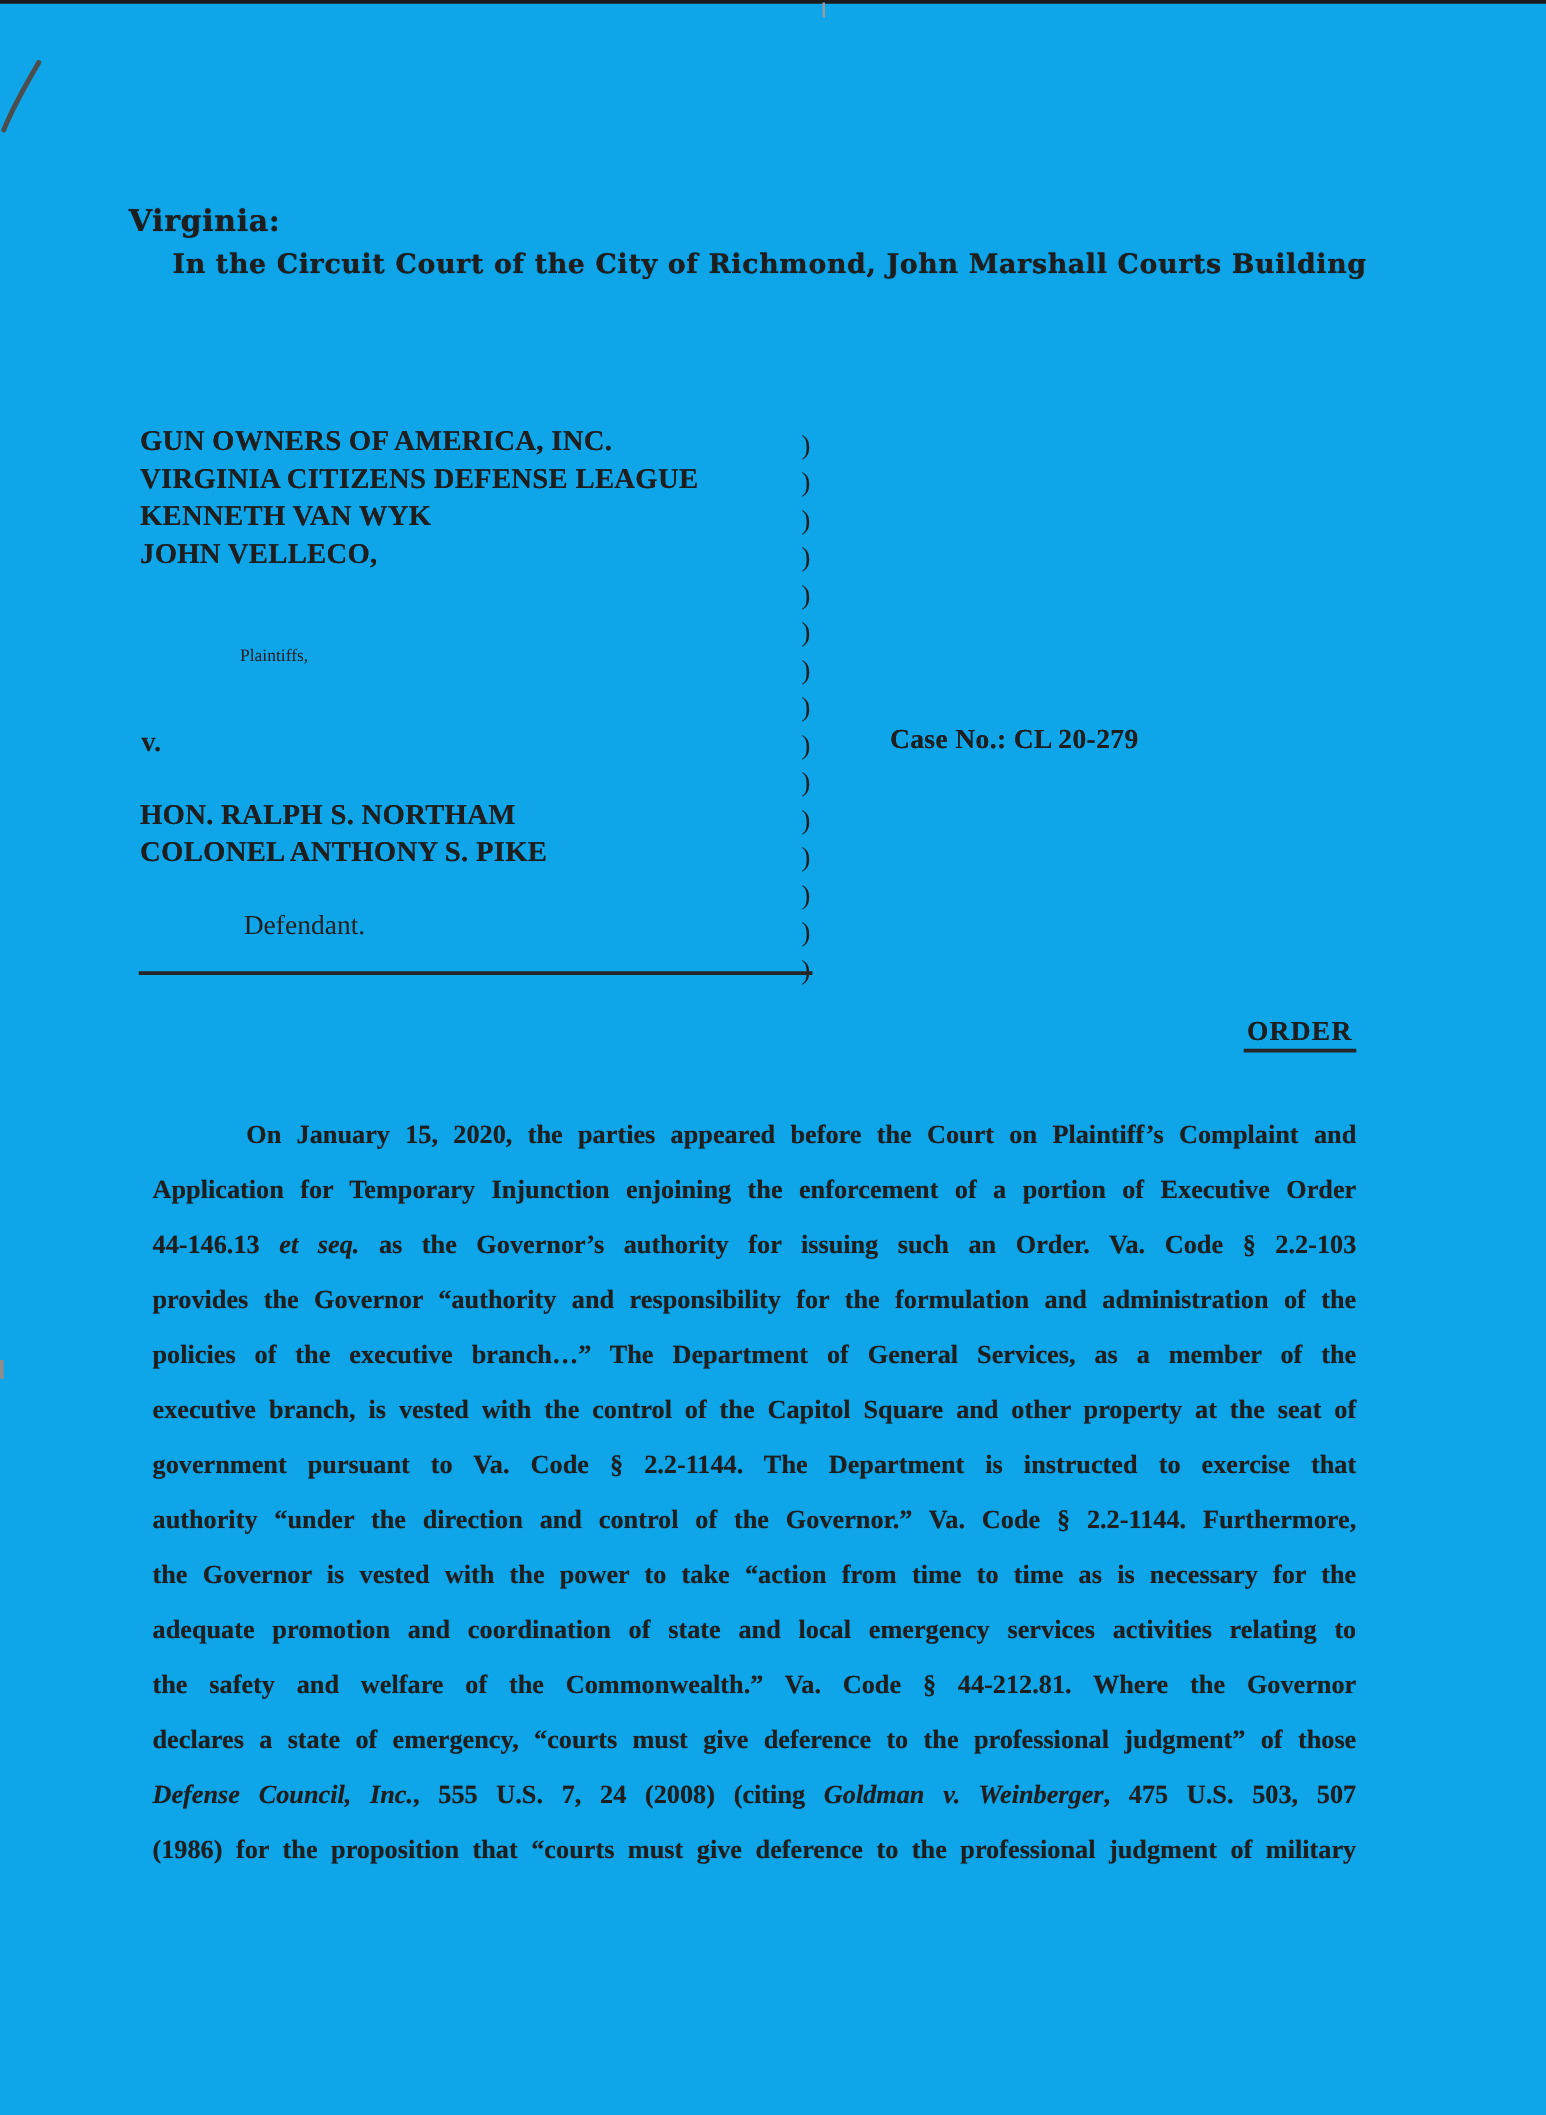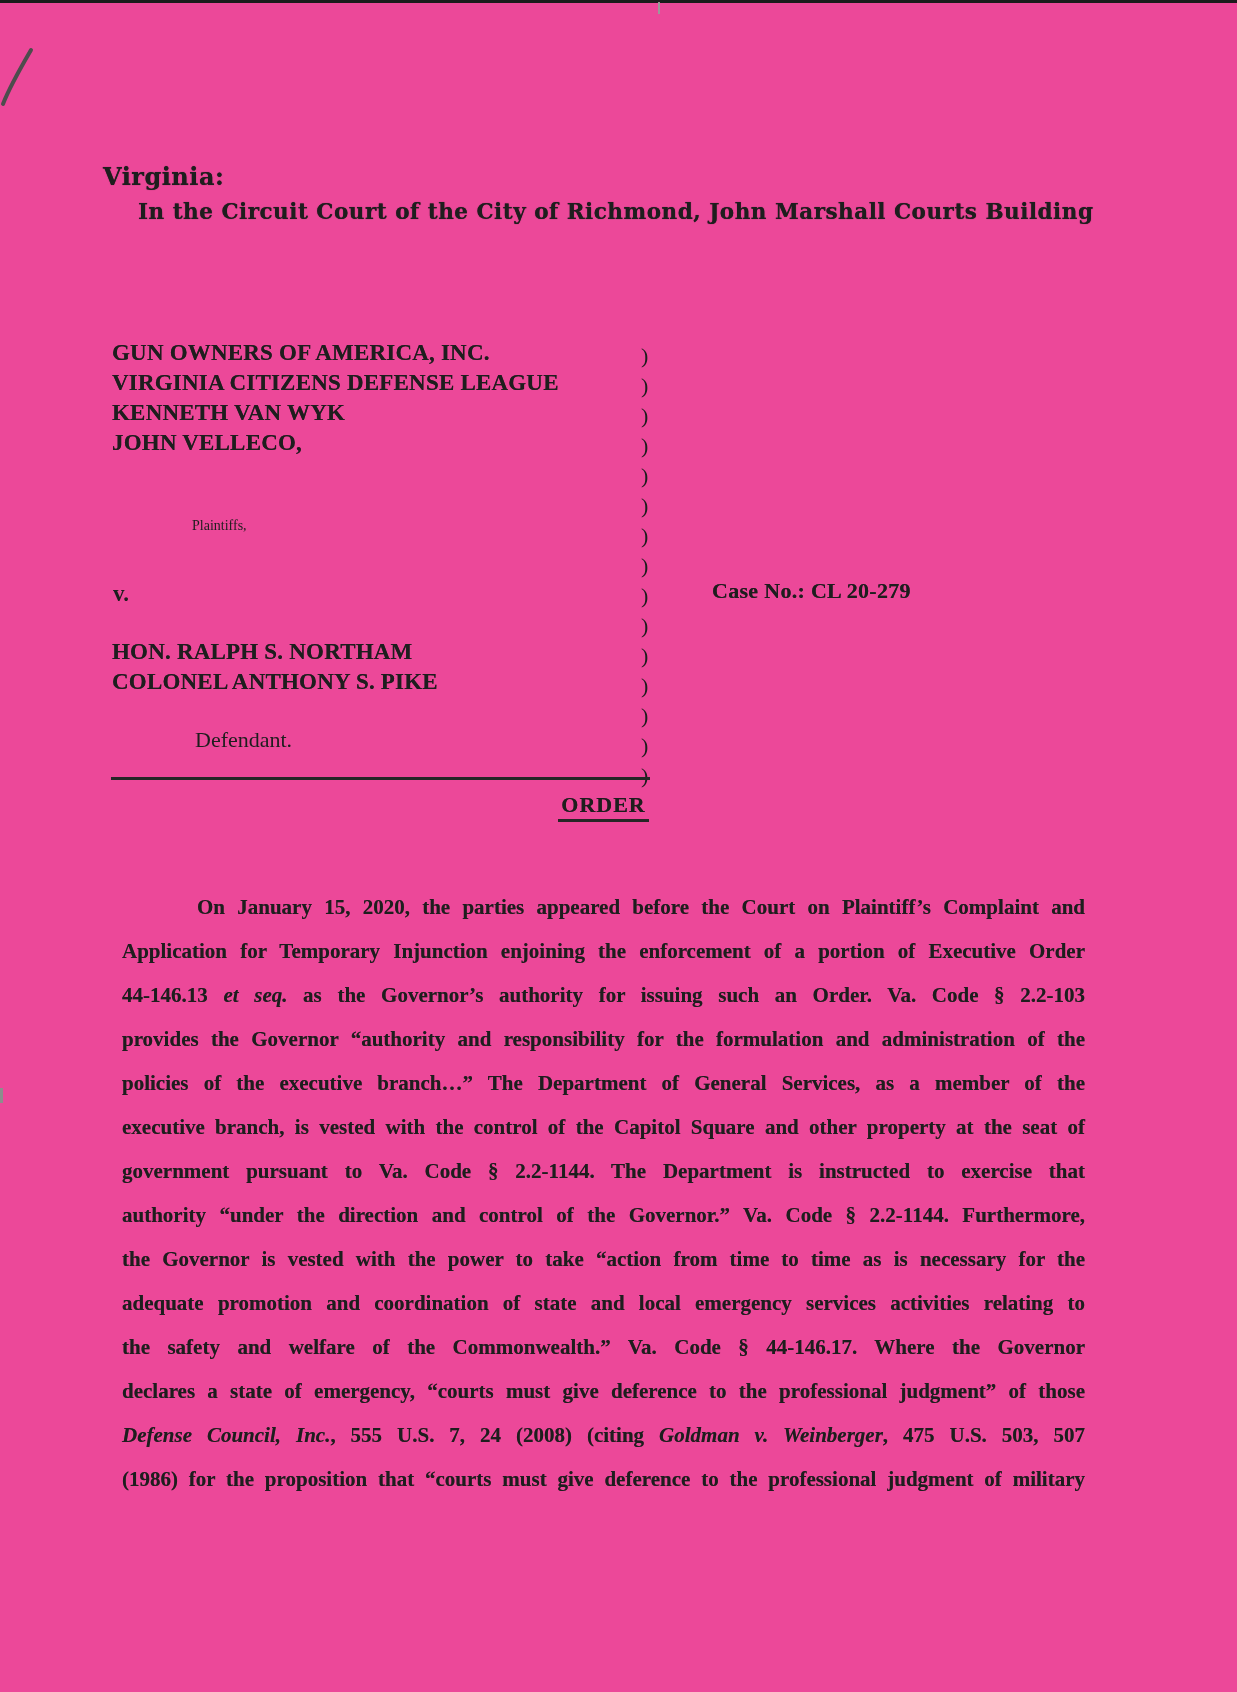--- a/index.html
+++ b/index.html
@@ -1,20 +1,20 @@
 <!DOCTYPE html>
 <html><head>
 <meta charset="utf-8">
 <style>
   html,body{margin:0;padding:0;background:#e8e8e8;}
   .page{
     position:relative;
     width:1237px;height:1692px;
     margin:0 auto;
-    background:#ec4899;
+    background:#0ea5e9;
     overflow:hidden;
     font-family:"Liberation Serif","DejaVu Serif",serif;
     color:#1e1e1e;
   }
   
   .top-edge-line{position:absolute;left:0;top:0;width:1237px;height:3px;background:#1b1b1b;}
   .top-tick{position:absolute;left:658px;top:2px;width:2px;height:12px;background:#9a9a9a;}
   .corner-slash{position:absolute;left:0px;top:42px;width:44px;height:70px;}
   .edge-speck{position:absolute;left:0px;top:1088px;width:3px;height:15px;background:#8d8d8d;}
 
@@ -34,21 +34,21 @@
   .plaintiffs-label{position:absolute;left:192px;top:518px;font-size:14px;}
   .versus{position:absolute;left:113px;top:581px;font-size:23px;font-weight:700;}
   .case-number{position:absolute;left:712px;top:578px;font-size:22px;font-weight:700;letter-spacing:0.3px;text-shadow:0 0 0.5px rgba(20,20,20,0.7);}
   .defendant-names{position:absolute;left:112px;top:637px;}
   .defendant-label{position:absolute;left:195px;top:727px;font-size:22px;}
   .paren-column{position:absolute;left:641px;top:341px;font-size:22px;}
   .paren-column div{height:30px;line-height:30px;}
   .caption-rule{position:absolute;left:111px;top:777px;width:539px;height:3px;background:#262626;}
 
   
-  .order-title-wrap{position:absolute;left:122px;top:792px;width:963px;text-align:center;}
+  .order-title-wrap{position:absolute;left:122px;top:812px;width:963px;text-align:right;}
   .order-title{
     display:inline-block;font-size:22px;font-weight:700;letter-spacing:1px;
     border-bottom:3px solid #262626;padding:0 3px 1px 3px;
     text-shadow:0 0 0.5px rgba(20,20,20,0.7);
   }
   .order-body{position:absolute;left:122px;top:885px;width:963px;font-size:21px;font-weight:bold;}
   .body-line{
     height:44px;line-height:44px;white-space:normal;
     text-align:justify;text-align-last:justify;
     text-shadow:0 0 0.6px rgba(30,30,30,0.55);
@@ -111,19 +111,19 @@
       <div class="body-line indent"><span>On January 15, 2020, the parties appeared before the Court on Plaintiff’s Complaint and</span></div>
       <div class="body-line"><span>Application for Temporary Injunction enjoining the enforcement of a portion of Executive Order</span></div>
       <div class="body-line"><span>44-146.13 </span><em>et seq.</em><span> as the Governor’s authority for issuing such an Order. Va. Code § 2.2-103</span></div>
       <div class="body-line"><span>provides the Governor “authority and responsibility for the formulation and administration of the</span></div>
       <div class="body-line"><span>policies of the executive branch…” The Department of General Services, as a member of the</span></div>
       <div class="body-line"><span>executive branch, is vested with the control of the Capitol Square and other property at the seat of</span></div>
       <div class="body-line"><span>government pursuant to Va. Code § 2.2-1144. The Department is instructed to exercise that</span></div>
       <div class="body-line"><span>authority “under the direction and control of the Governor.” Va. Code § 2.2-1144. Furthermore,</span></div>
       <div class="body-line"><span>the Governor is vested with the power to take “action from time to time as is necessary for the</span></div>
       <div class="body-line"><span>adequate promotion and coordination of state and local emergency services activities relating to</span></div>
-      <div class="body-line"><span>the safety and welfare of the Commonwealth.” Va. Code § 44-146.17. Where the Governor</span></div>
+      <div class="body-line"><span>the safety and welfare of the Commonwealth.” Va. Code § 44-212.81. Where the Governor</span></div>
       <div class="body-line"><span>declares a state of emergency, “courts must give deference to the professional judgment” of those</span></div>
       <div class="body-line"><em>Defense Council, Inc.</em><span>, 555 U.S. 7, 24 (2008) (citing </span><em>Goldman v. Weinberger</em><span>, 475 U.S. 503, 507</span></div>
       <div class="body-line"><span>(1986) for the proposition that “courts must give deference to the professional judgment of military</span></div>
     </div>
 
 </div>
 
 </body></html>

